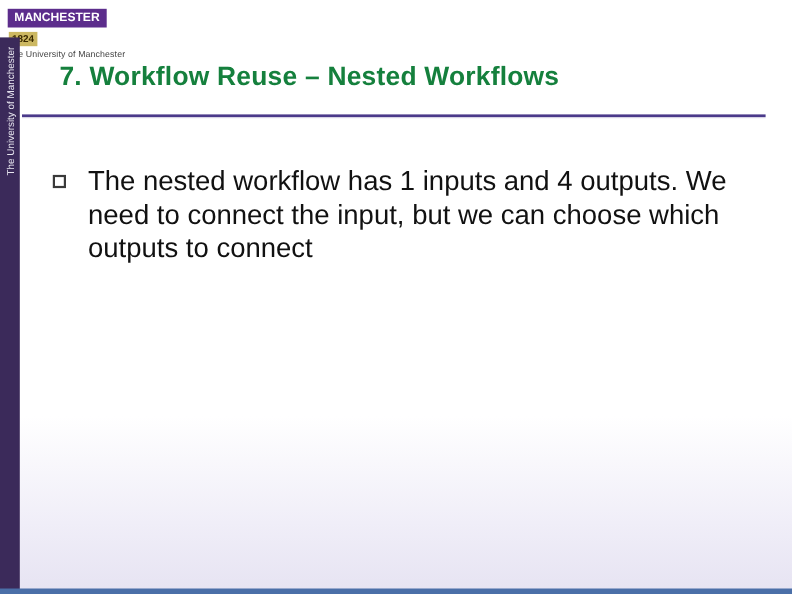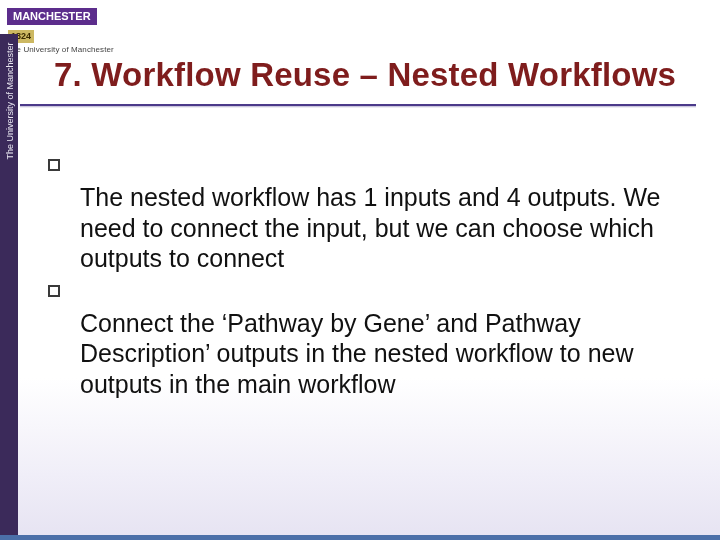--- a/index.html
+++ b/index.html
@@ -59,23 +59,23 @@
     font-size: 9px;
     white-space: nowrap;
     width: 130px;
     text-align: center;
   }
   .title {
     position: absolute;
     top: 56px;
     left: 54px;
     right: 30px;
-    font-size: 33px;
+    font-size: 24px;
     font-weight: 800;
-    color: #7f1d1d;
+    color: #15803d;
     letter-spacing: 0.2px;
     font-family: Arial, "Arial Black", sans-serif;
   }
   .title-underline {
     position: absolute;
     top: 104px;
     left: 20px;
     right: 24px;
     height: 4px;
     background: linear-gradient(to bottom, #4b3a8a 0%, #4b3a8a 55%, rgba(75,58,138,0.35) 55%, rgba(75,58,138,0) 100%);
@@ -97,21 +97,20 @@
     height: 12px;
     border: 2px solid #3a3a3a;
     margin-top: 9px;
     margin-right: 20px;
   }
   .bullet-text {
     flex: 1 1 auto;
     font-size: 25px;
     line-height: 1.22;
     color: #111;
-    margin-top: 32px;
   }
   .bottom-line {
     position: absolute;
     left: 0;
     right: 0;
     bottom: 0;
     height: 5px;
     background: #4b6fa8;
   }
 </style>
@@ -128,19 +127,15 @@
 </div>
 
 <div class="title">7. Workflow Reuse – Nested Workflows</div>
 <div class="title-underline"></div>
 
 <div class="content">
   <div class="bullet-row">
     <div class="bullet-box"></div>
     <div class="bullet-text">The nested workflow has 1 inputs and 4 outputs. We need to connect the input, but we can choose which outputs to connect</div>
   </div>
-  <div class="bullet-row">
-    <div class="bullet-box"></div>
-    <div class="bullet-text">Connect the ‘Pathway by Gene’ and Pathway Description’ outputs in the nested workflow to new outputs in the main workflow</div>
-  </div>
 </div>
 
 <div class="bottom-line"></div>
 
 </body></html>

